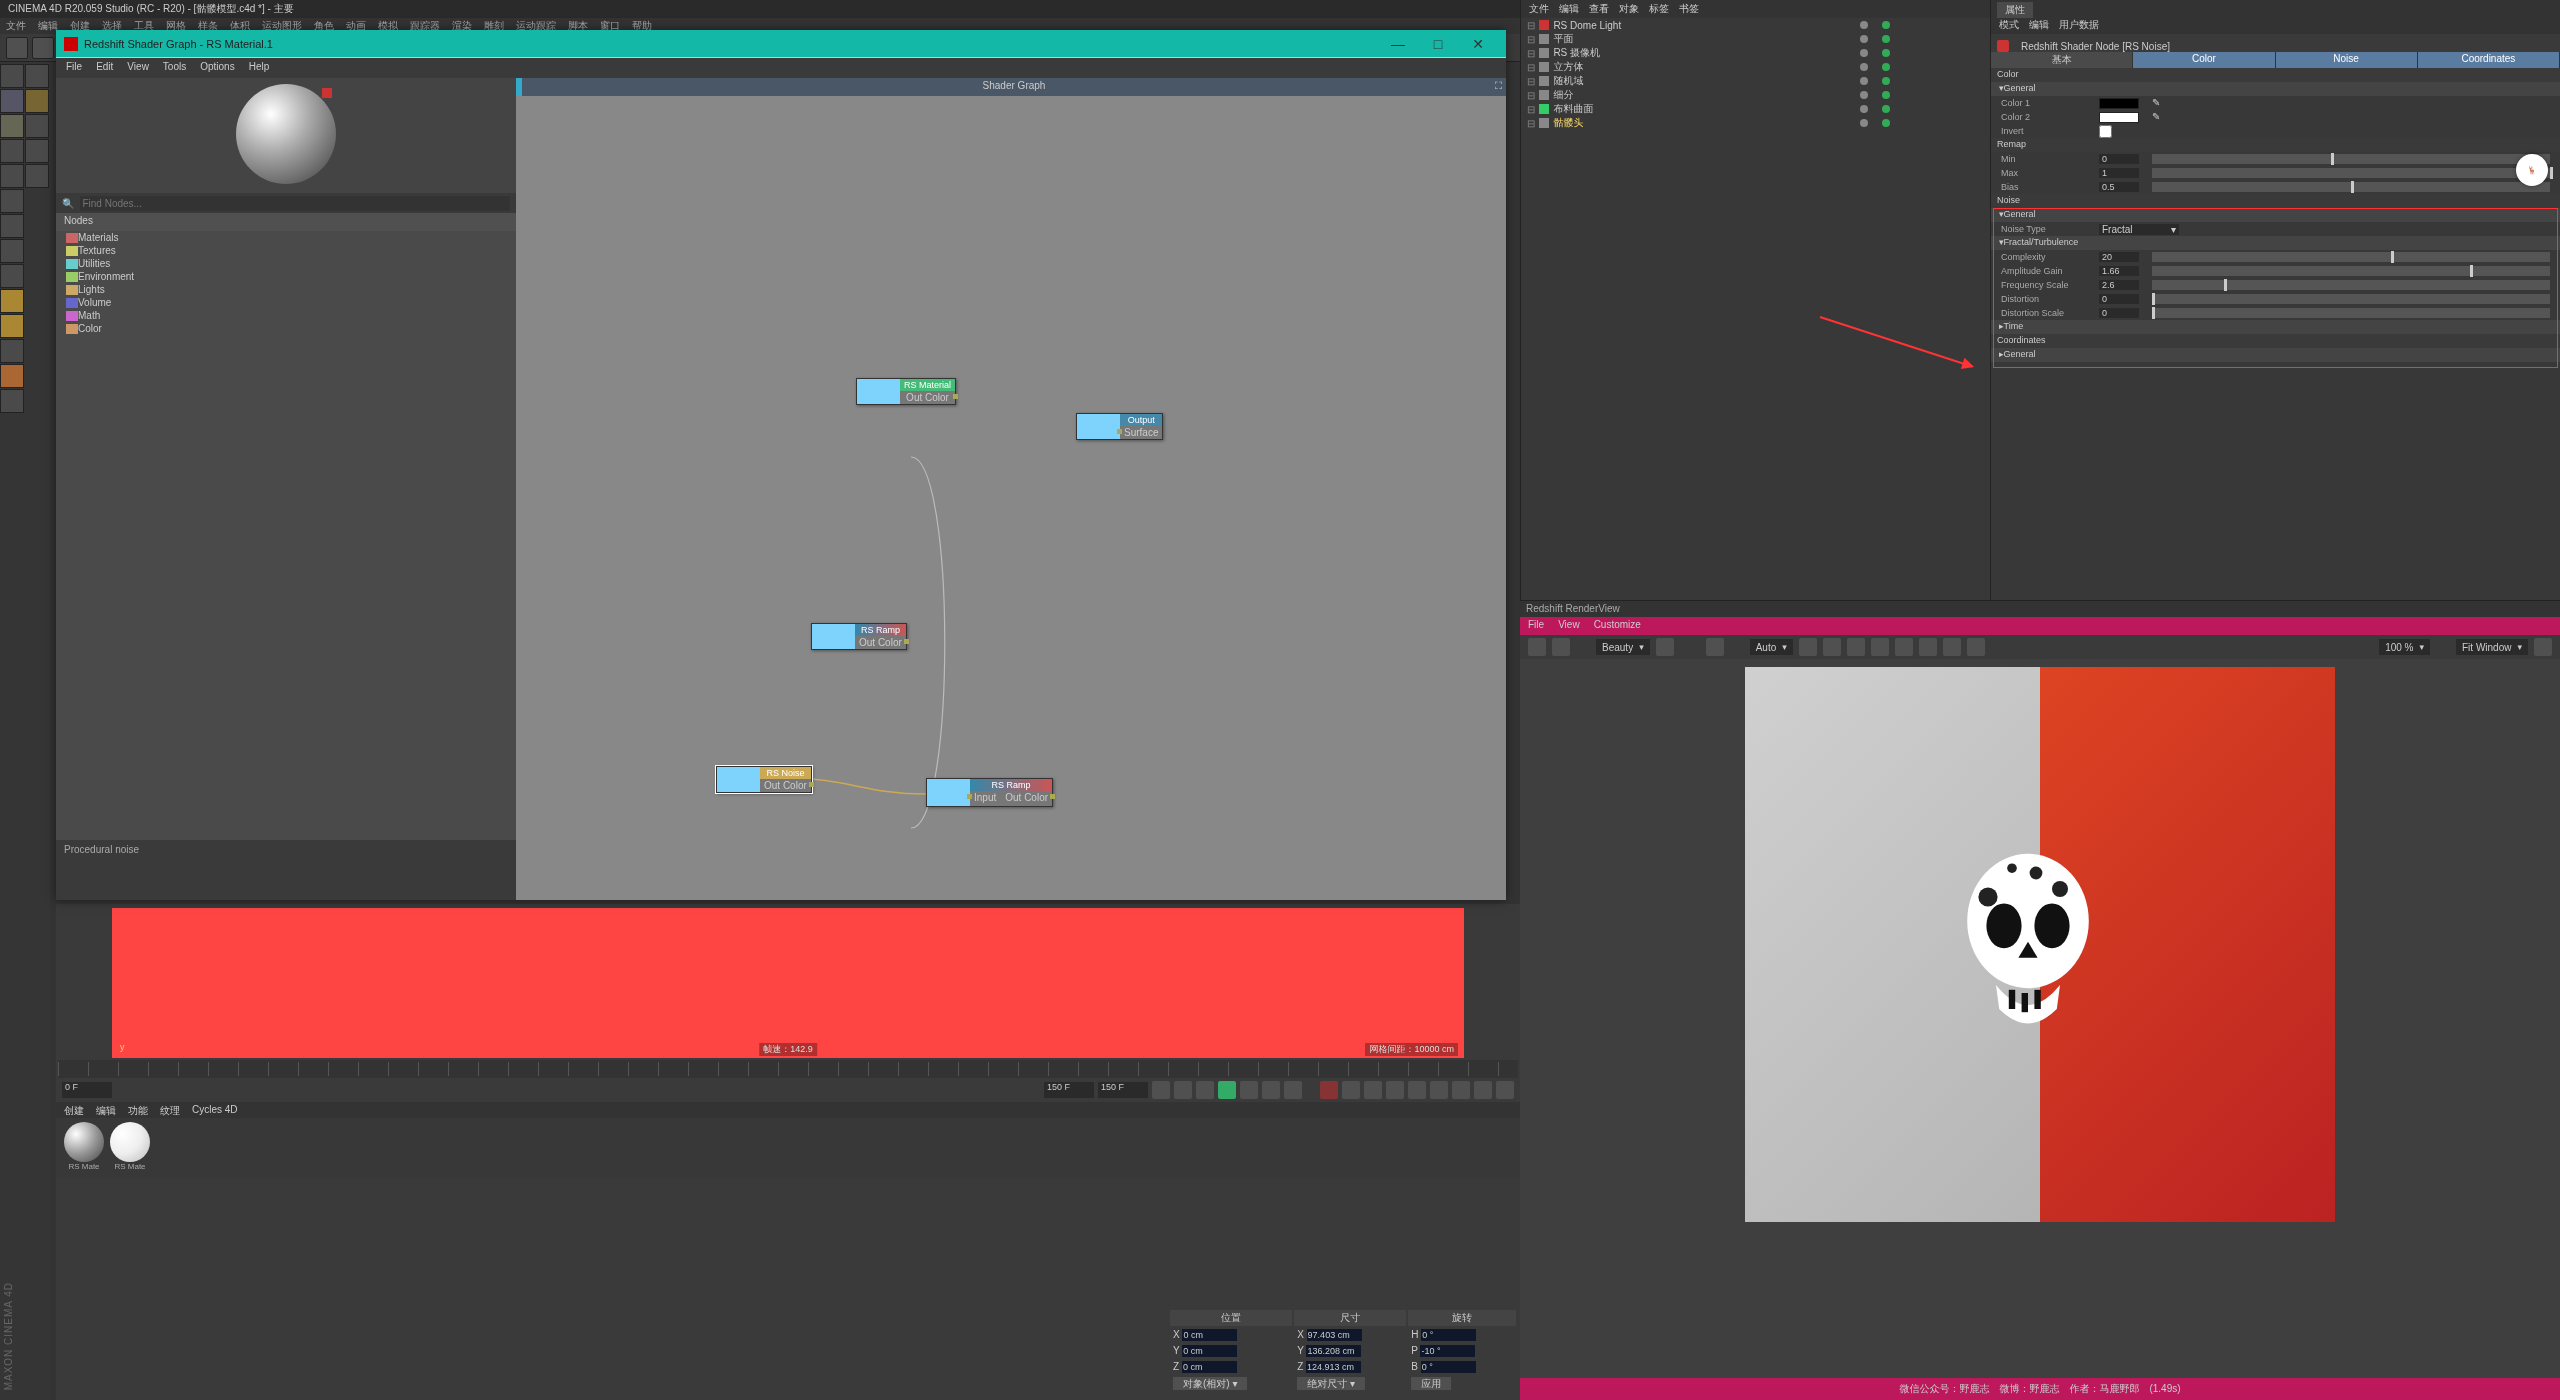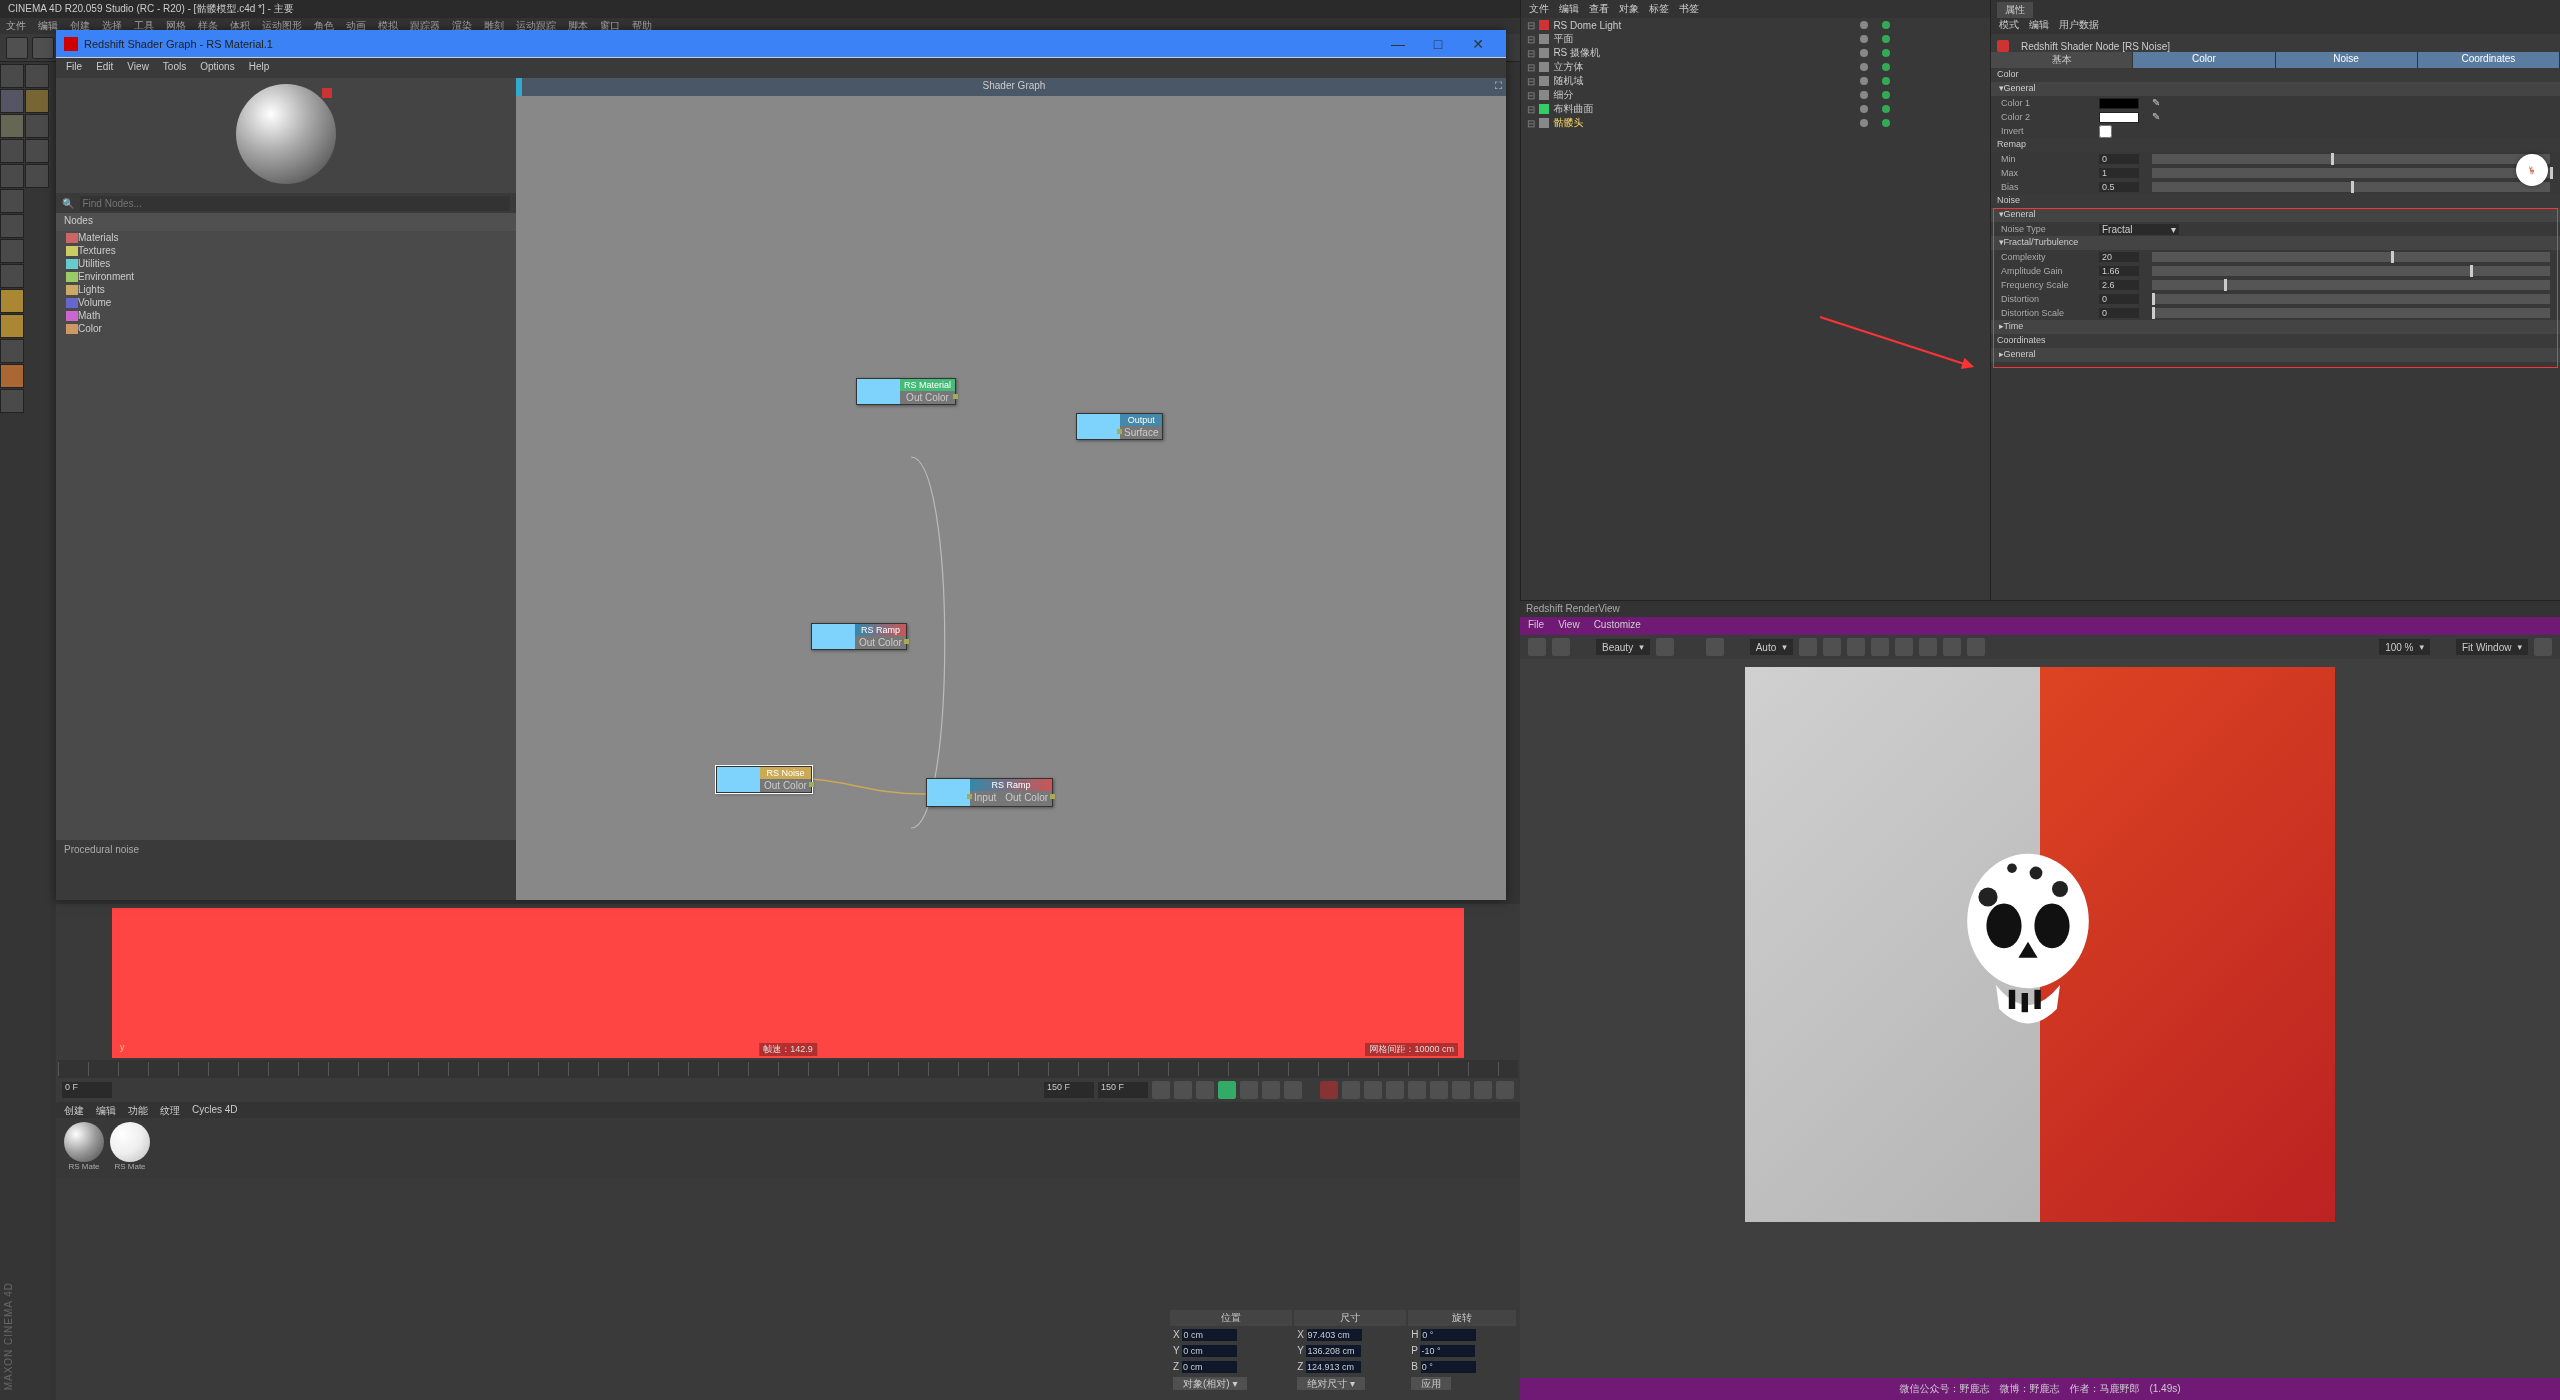--- a/index.html
+++ b/index.html
@@ -14,21 +14,21 @@
 
 .layout-row { display: flex; position: absolute; top: 62px; bottom: 0; left: 0; right: 0; }
 
 
 .left-tools { width: 50px; background: #353535; display: flex; }
 .left-tools-col { width: 25px; display: flex; flex-direction: column; gap: 1px; padding-top: 2px;}
 .ltool { width: 24px; height: 24px; background: #4a4a4a; border: 1px solid #222; }
 
 
 .shader-window { position: absolute; top: 30px; left: 56px; width: 1450px; height: 870px; background: #e8e8e8; box-shadow: 0 0 10px rgba(0,0,0,0.5); display:flex; flex-direction: column; z-index: 10;}
-.shader-titlebar { height: 28px; background: #3b82f6; display: flex; align-items: center; padding: 0 8px; border-bottom: 1px solid #ccc; }
+.shader-titlebar { height: 28px; background: #14b8a6; display: flex; align-items: center; padding: 0 8px; border-bottom: 1px solid #ccc; }
 .shader-titlebar .sicon { width: 14px; height: 14px; background: #c00; margin-right: 6px; }
 .shader-titlebar .wtitle { flex: 1; color: #222; font-size: 11px; }
 .wbtn { width: 40px; height: 24px; display: flex; align-items: center; justify-content: center; color: #333; font-size: 14px; }
 .shader-menu { height: 20px; background: #3a3a3a; display: flex; gap: 14px; padding: 3px 10px; }
 .shader-body { flex: 1; display: flex; }
 .shader-left { width: 460px; background: #4a4a4a; display: flex; flex-direction: column; }
 .preview-area { height: 115px; background: #444; display:flex; justify-content:center; padding: 6px;}
 .preview-sphere { width: 100px; height: 100px; border-radius: 50%; background: radial-gradient(circle at 35% 30%, #fff, #aaa 40%, #555 85%); position: relative; }
 .preview-sphere::after { content:""; position:absolute; top:4px; right:4px; width:10px; height:10px; background:#c33; }
 .find-row { height: 20px; background: #3a3a3a; display:flex; align-items:center; padding: 0 6px; gap:6px;}
@@ -76,21 +76,21 @@
 .attr-row .slider .thumb { position:absolute; width:3px; top:-1px; bottom:-1px; background:#ccc;}
 .attr-row .colorswatch { width: 40px; height: 11px; border:1px solid #222;}
 .attr-row .dropper { width:14px; height:12px;}
 .attr-row .dd { background:#2a2a2a; padding:0 3px; font-size:9px; width:80px; display:flex; justify-content:space-between;}
 
 .red-annotation { position:absolute; border: 1px solid #f33; pointer-events:none;}
 .red-arrow { position:absolute; width:120px; height:2px; background:#f33; pointer-events:none; transform-origin: left center;}
 .red-arrow::after { content:""; position:absolute; right:-2px; top:-5px; border-left:12px solid #f33; border-top:6px solid transparent; border-bottom:6px solid transparent;}
 
 
-.rp-render { flex:1; background: #701a75; border-top:1px solid #222; display:flex; flex-direction:column;}
+.rp-render { flex:1; background: #be185d; border-top:1px solid #222; display:flex; flex-direction:column;}
 .render-menu { height: 18px; padding: 2px 8px; display:flex; gap:14px;}
 .render-toolbar { height: 24px; background:#3a3a3a; display:flex; align-items:center; gap:6px; padding: 0 8px;}
 .rtool { width:18px; height:18px; background:#505050; border-radius:2px;}
 .rdd { background:#2a2a2a; padding: 1px 6px; font-size:9px; height:16px; display:flex; align-items:center; gap:6px;margin-left:20px;}
 .render-view { flex:1; background:#3f3f3f; display:flex; align-items:flex-start; justify-content:center; padding-top: 8px; position:relative;}
 .render-img { width: 590px; height: 555px; position:relative; background:#b8b8b8;}
 .render-img .wall-l { position:absolute; left:0; top:0; width:50%; height:100%; background: linear-gradient(135deg, #d0d0d0, #b5b5b5); }
 .render-img .wall-r { position:absolute; right:0; top:0; width:50%; height:100%; background: linear-gradient(135deg, #d42, #b22); }
 .render-img .skull { position:absolute; left:48%; top:32%; transform:translateX(-50%); width:160px; height:200px; }
 .render-caption { text-align:center; padding: 4px; font-size:10px; color:#ccc;}

